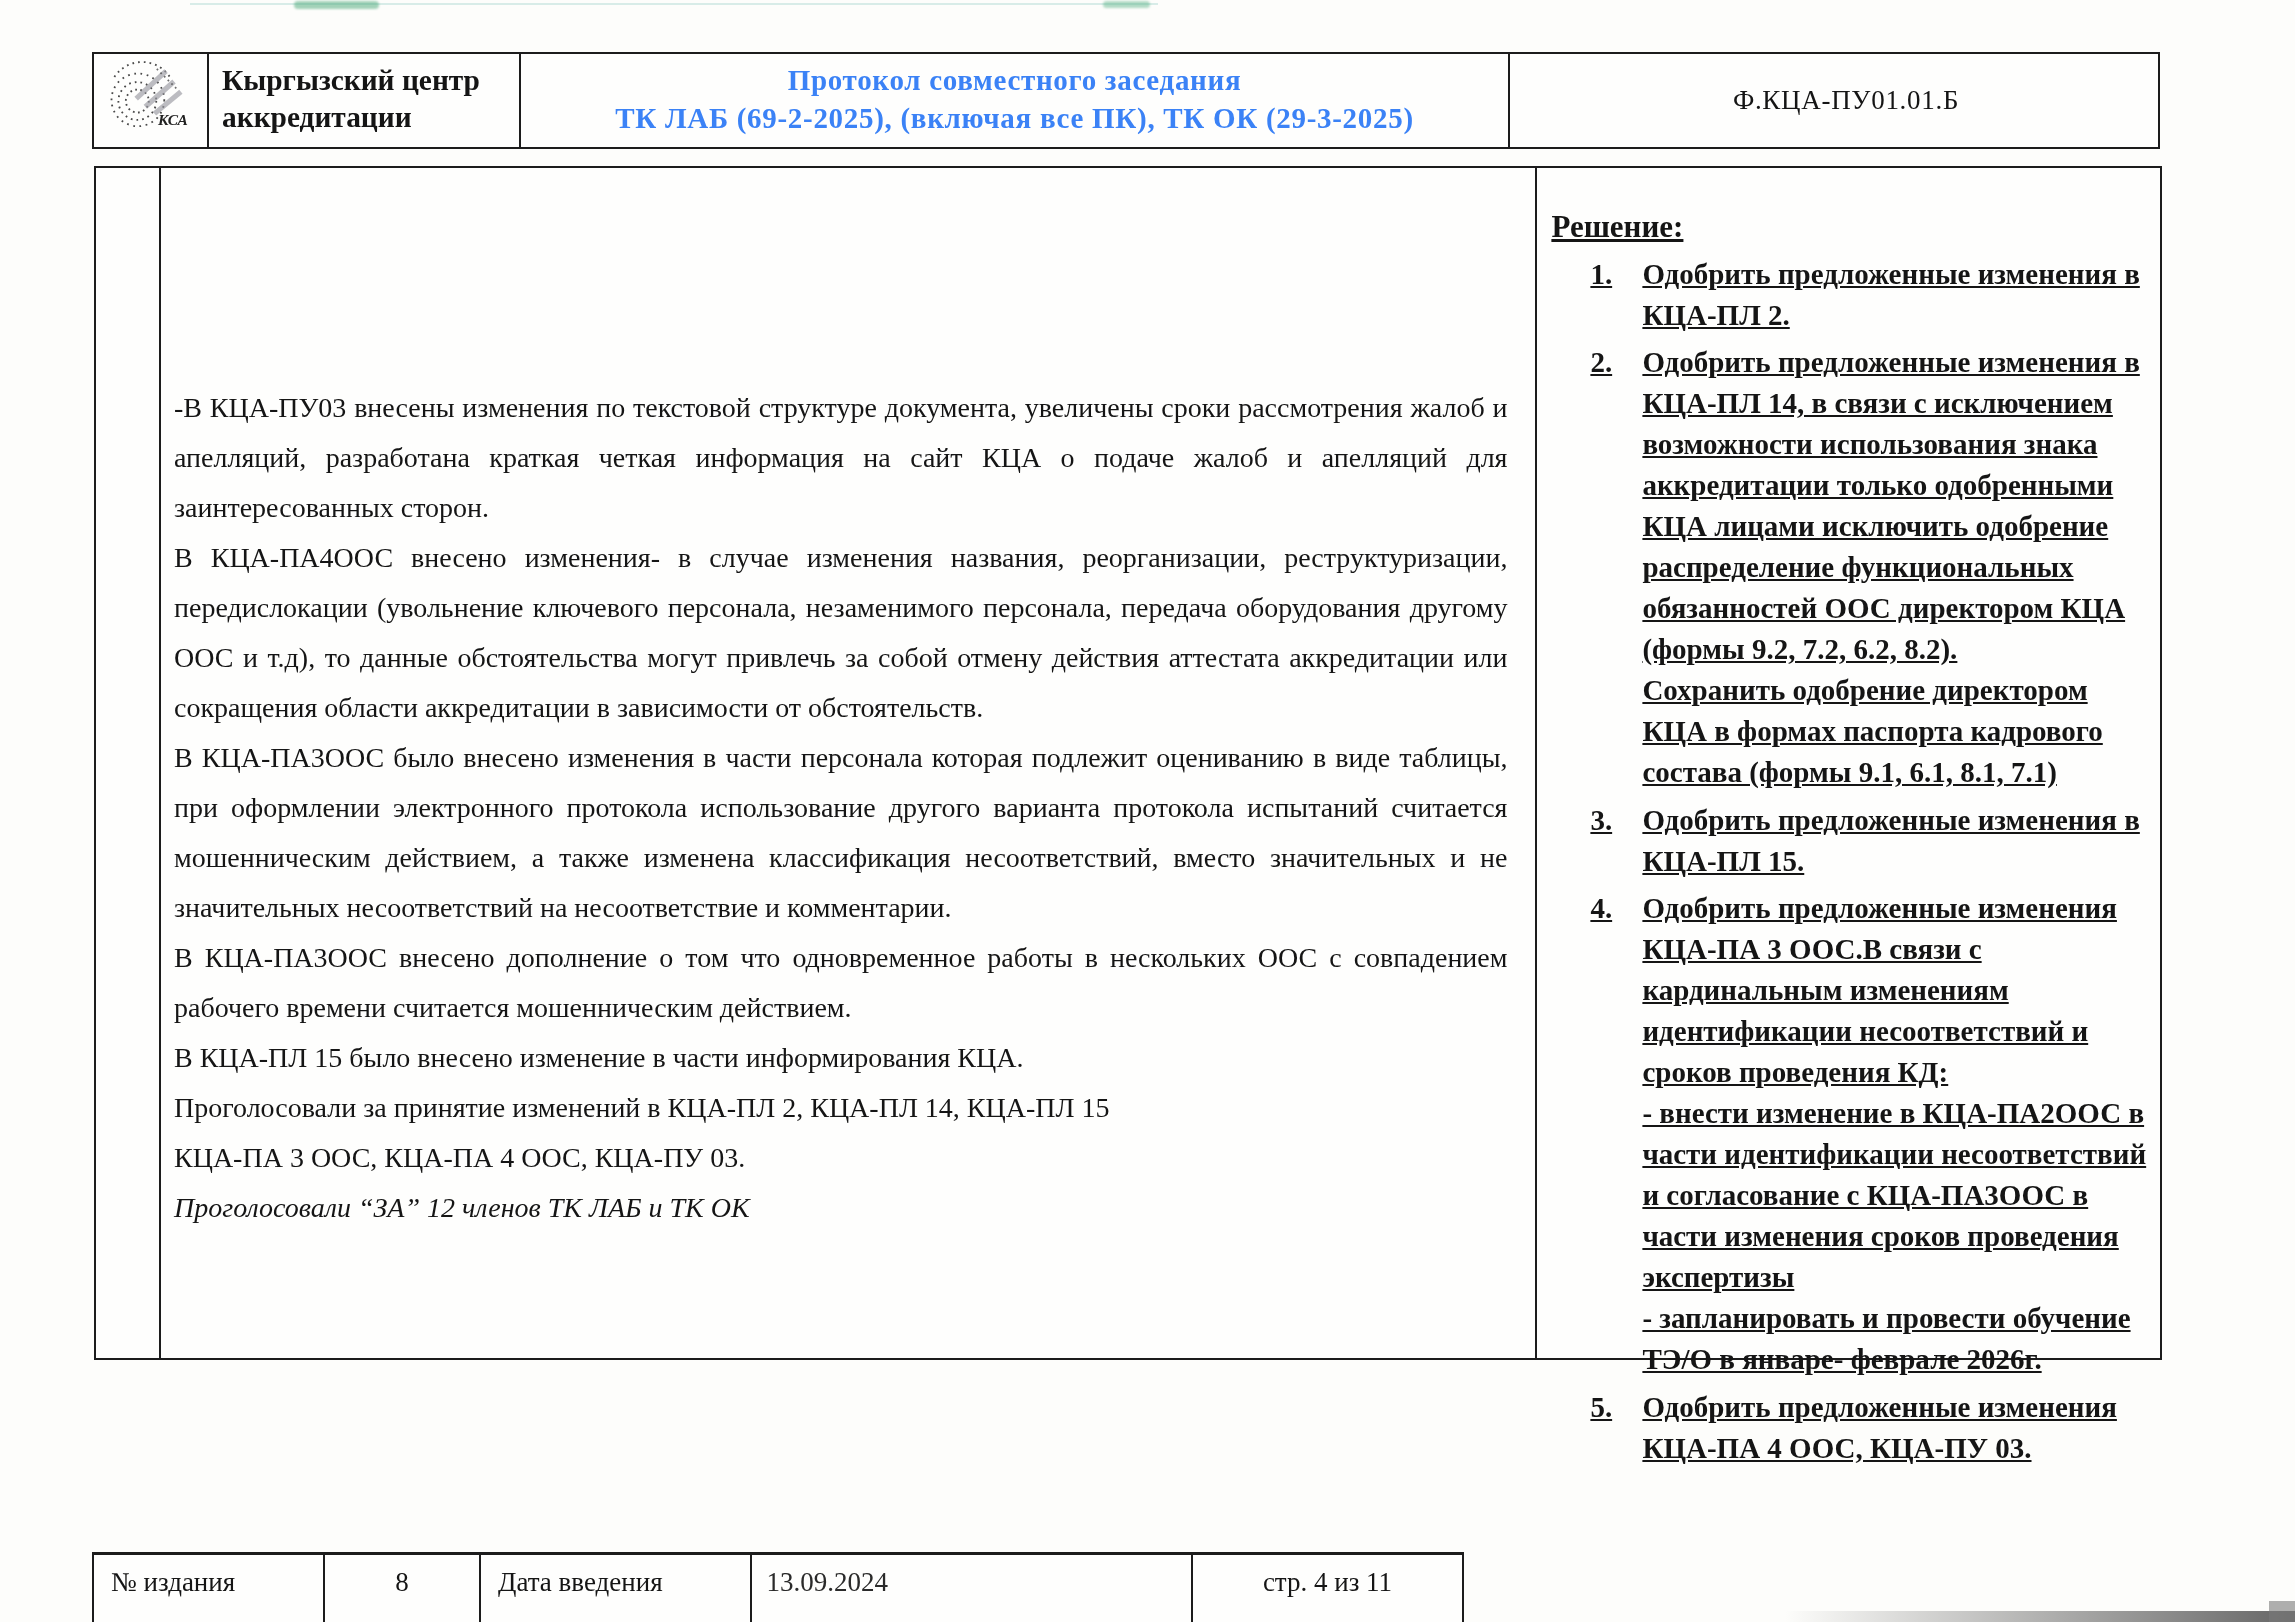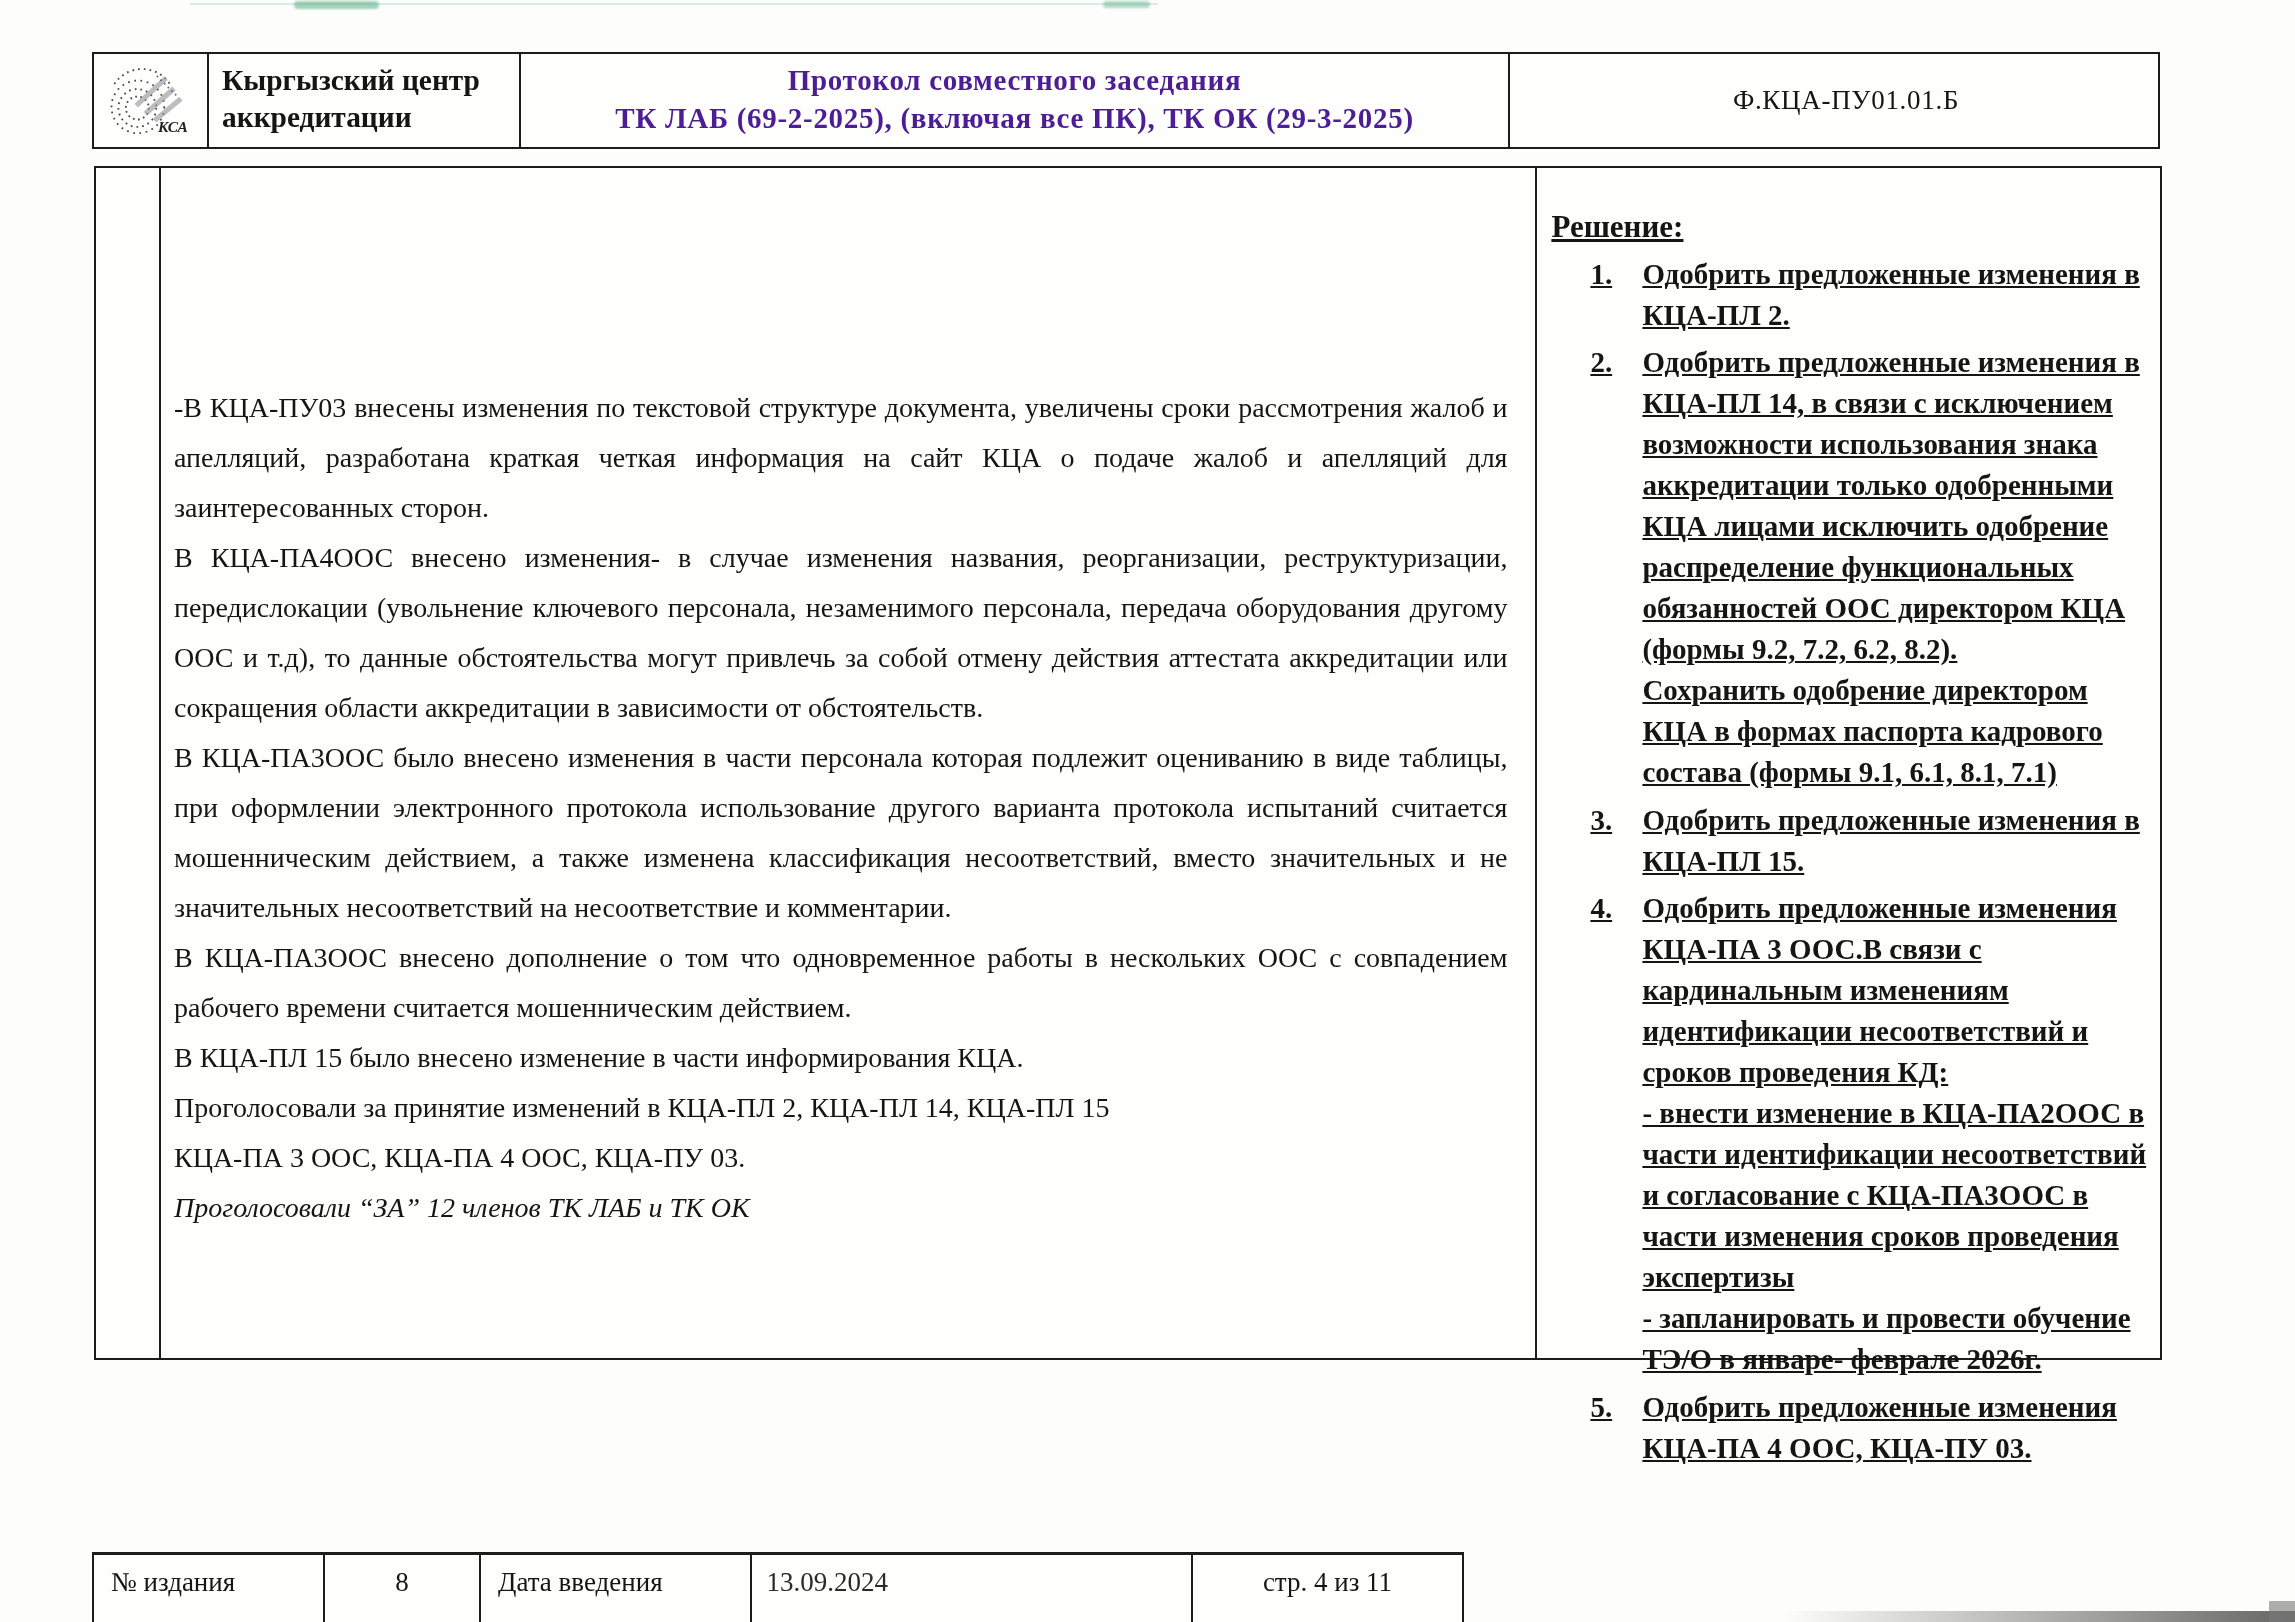--- a/index.html
+++ b/index.html
@@ -12,23 +12,23 @@
   .scan-top-line{position:absolute;left:190px;top:2.6px;width:968px;height:2.6px;background:#b9ded8;opacity:.55;}
   .scan-green-a{position:absolute;left:294px;top:1.3px;width:85px;height:7.9px;background:#49a878;opacity:.5;filter:blur(1.3px);border-radius:3.9px;}
   .scan-green-b{position:absolute;left:1103px;top:1.3px;width:47px;height:6.5px;background:#55b184;opacity:.45;filter:blur(1.3px);border-radius:3.9px;}
   .scan-bottom-shadow{position:absolute;right:0;bottom:0;width:510px;height:11.8px;
     background:linear-gradient(to right, rgba(110,110,110,0), rgba(75,75,75,.85));}
   .scan-bottom-dot{position:absolute;right:0;bottom:0;width:26px;height:22px;background:#7a7a7a;opacity:.6;}
   
   .header{position:absolute;left:92px;top:52px;width:2068px;height:97px;
     border:2.6px solid #1c1c1c;box-sizing:border-box;display:flex;background:#fefefd;}
   .h-cell{box-sizing:border-box;height:100%;}
-  .h-logo{width:115px;border-right:2px solid #1c1c1c;display:flex;align-items:flex-end;justify-content:center;}
+  .h-logo{width:115px;border-right:2px solid #1c1c1c;display:flex;align-items:flex-start;justify-content:center;}
   .h-org{width:312px;border-right:2px solid #1c1c1c;font-weight:bold;font-size:29.4px;line-height:37px;padding:7.9px 0 0 13px;}
-  .h-title{flex:1;border-right:2px solid #1c1c1c;text-align:center;color:#4c1d95;font-weight:bold;
+  .h-title{flex:1;border-right:2px solid #1c1c1c;text-align:center;color:#3b82f6;font-weight:bold;
     font-size:29px;line-height:38px;padding-top:6.5px;letter-spacing:0.7px;filter:blur(0.4px);}
   .h-code{width:648px;display:flex;align-items:center;justify-content:center;font-weight:normal;font-size:27px;letter-spacing:0.7px;padding-left:24px;}
   
   .main{position:absolute;left:94px;top:166px;width:2068px;height:1194px;
     border:2.6px solid #1c1c1c;box-sizing:border-box;display:flex;background:#fefefd;}
   .m-gutter{width:65px;border-right:2px solid #1c1c1c;box-sizing:border-box;}
   .m-left{width:1376px;border-right:2px solid #1c1c1c;box-sizing:border-box;
     padding:215px 27.5px 0 13px;font-size:28px;line-height:50px;}
   .m-left p{margin:0;text-align:justify;}
   .m-left p.align-left{text-align:left;}

